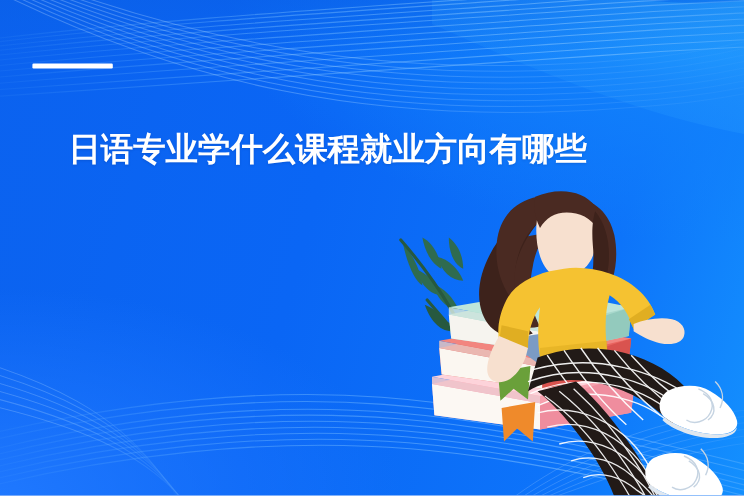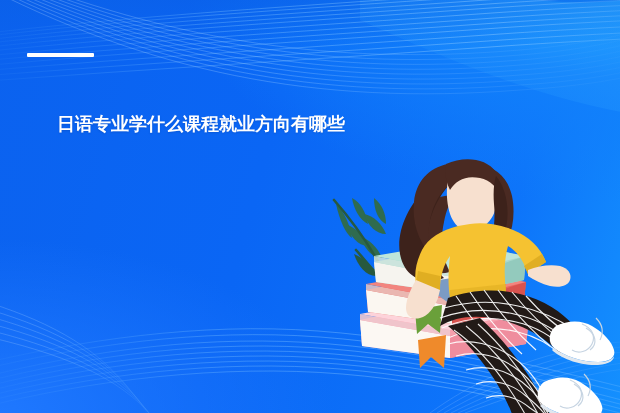--- a/index.html
+++ b/index.html
@@ -33,21 +33,21 @@
   .accent-bar{
     position:absolute;left:27px;top:53px;
     width:67px;height:4px;background:#ffffff;border-radius:1px;
   }
 
   
   .title{
     position:absolute;left:57px;top:106px;
     width:520px;
     color:#ffffff;
-    font-size:18px;
+    font-size:27px;
     line-height:36px;
     font-weight:bold;
     letter-spacing:0px;
     white-space:nowrap;
     text-shadow:0 1px 2px rgba(0,30,90,.18);
   }
 
   
   .illus{
     position:absolute;

